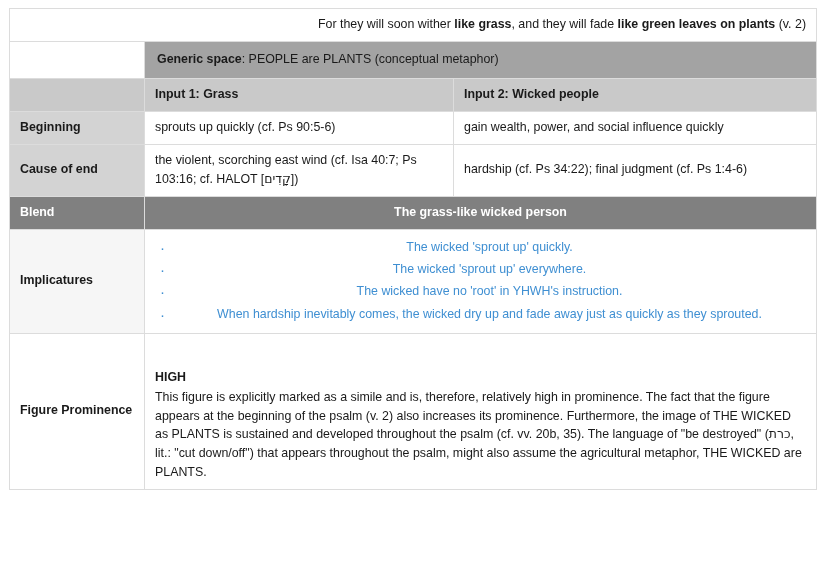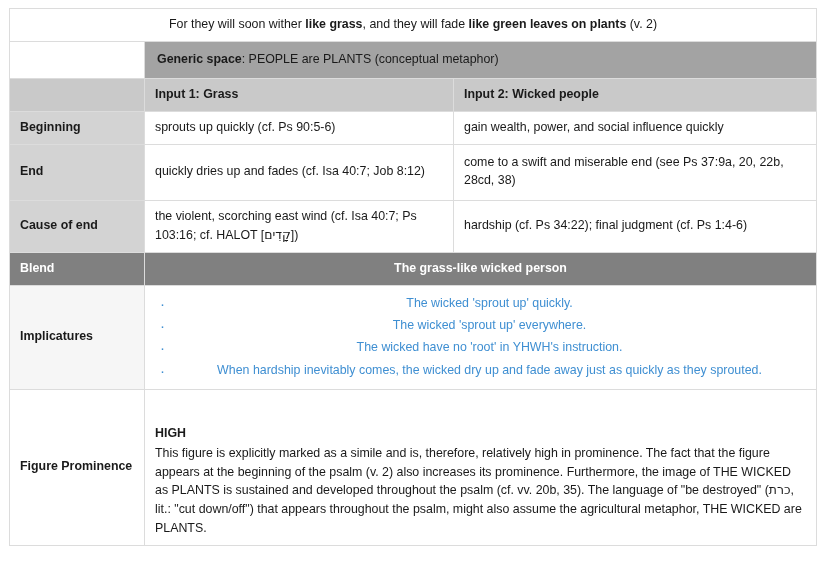--- a/index.html
+++ b/index.html
@@ -38,21 +38,21 @@
     box-sizing: border-box;
   }
 
   col.c-label { width: 135px; }
   col.c-in1   { width: 309px; }
   col.c-in2   { width: 363px; }
 
   
   .row-verse td {
     background: #ffffff;
-    text-align: center;
+    text-align: right;
     padding: 9px 10px;
     border: 1px solid #dcdcdc;
   }
   .row-verse .verse-text { display: inline; }
   .row-verse b { font-weight: bold; }
 
   
   .blank-left {
     background: #ffffff;
     border-left: 1px solid #dcdcdc;
@@ -197,25 +197,20 @@
       </tr>
 
       <tr class="r-beginning">
         <td class="label-cell">Beginning</td>
         <td class="val-cell">sprouts up quickly (cf. Ps 90:5-6)</td>
         <td class="val-cell">gain wealth, power, and social influence quickly</td>
       </tr>
 
 
 
-      <tr class="r-end">
-        <td class="label-cell">End</td>
-        <td class="val-cell">quickly dries up and fades (cf. Isa 40:7; Job 8:12)</td>
-        <td class="val-cell">come to a swift and miserable end (see Ps 37:9a, 20, 22b, 28cd, 38)</td>
-      </tr>
 
       <tr class="r-cause">
         <td class="label-cell">Cause of end</td>
         <td class="val-cell"><span>the violent, scorching east wind (cf. Isa 40:7; Ps 103:16; cf. HALOT [</span><span class="heb">קָדִים</span><span>])</span></td>
         <td class="val-cell">hardship (cf. Ps 34:22); final judgment (cf. Ps 1:4-6)</td>
       </tr>
 
       <tr class="row-blend">
         <td>Blend</td>
         <td class="blend-title" colspan="2">The grass-like wicked person</td>

